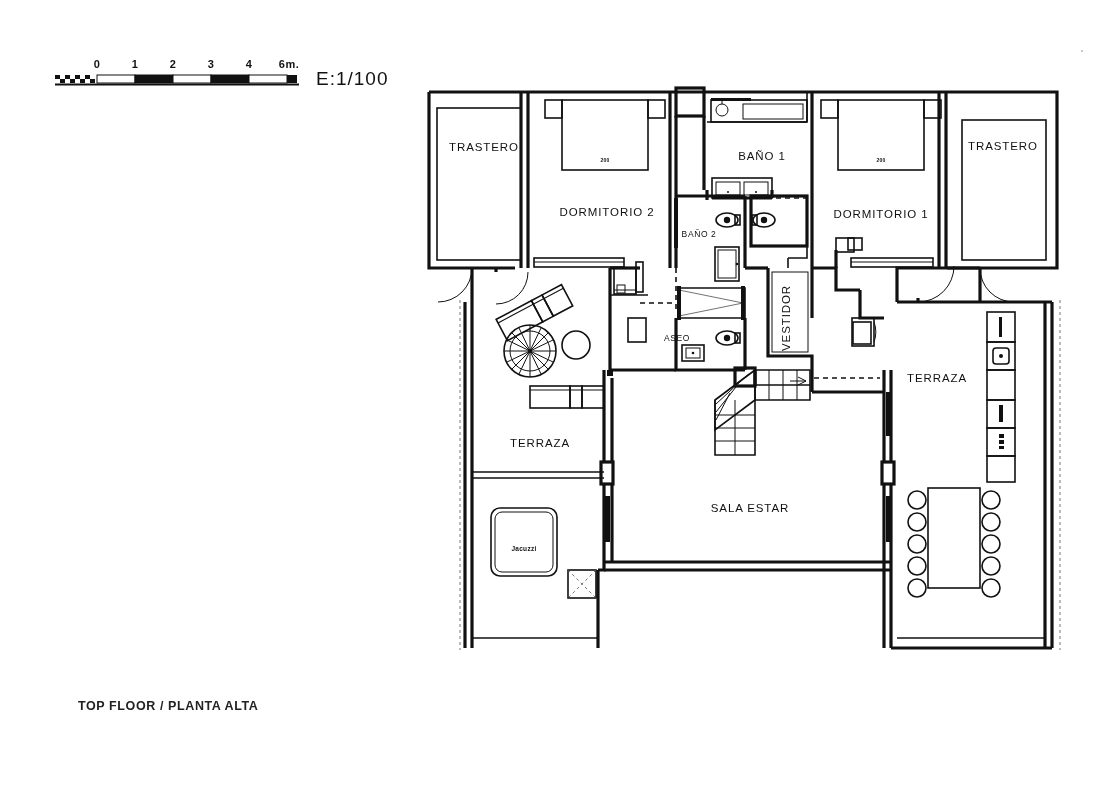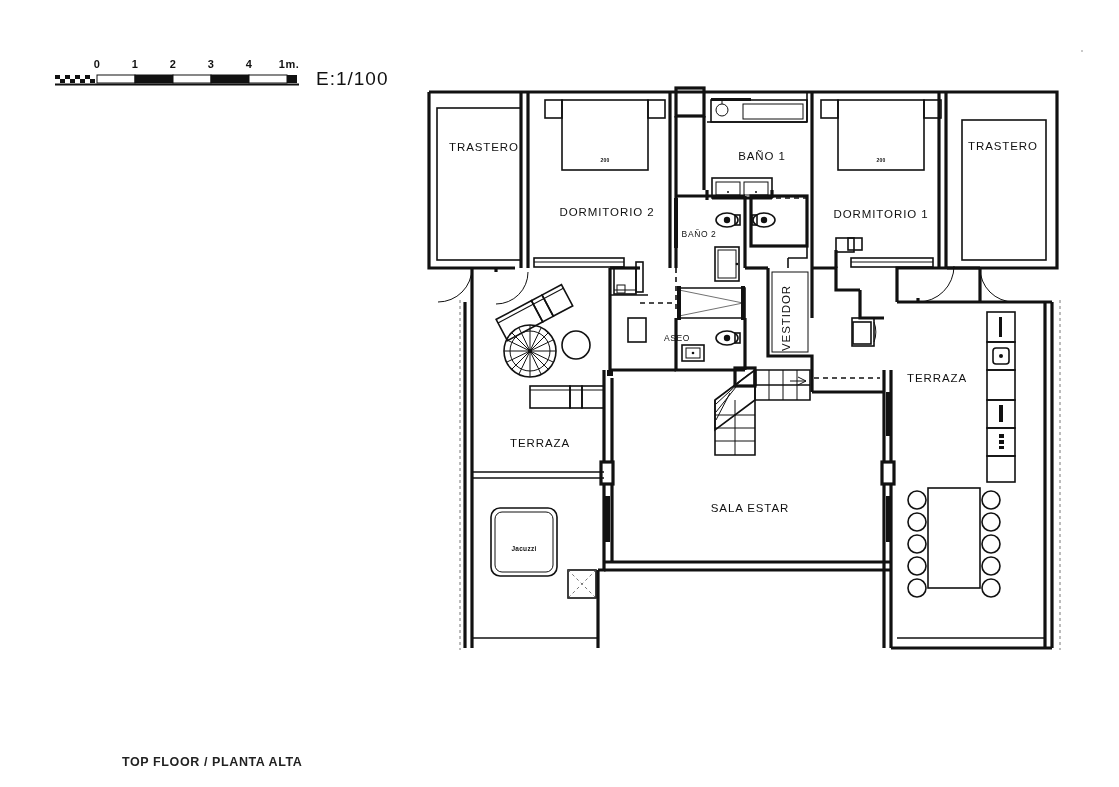--- a/index.html
+++ b/index.html
@@ -18,42 +18,42 @@
   .scalebar-wrap{position:absolute;left:55px;top:58px;width:250px;height:36px;}
   .scale-ticklabels{position:relative;height:14px;font-size:11px;letter-spacing:.5px;}
   .scale-ticklabels span{position:absolute;top:0;transform:translateX(-50%);
     font-family:"Liberation Sans",sans-serif;font-weight:600;color:#111;}
   .scale-svg{position:absolute;left:0;top:15px;}
 
   .scale-ratio{position:absolute;left:316px;top:68px;font-size:19px;letter-spacing:1px;color:#111;
     font-family:"Liberation Sans",sans-serif;text-align:right;}
 
   
-  .caption{position:absolute;left:78px;top:755px;font-size:12.5px;font-weight:700;
-    letter-spacing:.6px;color:#222;font-family:"Liberation Sans",sans-serif;margin-left:44px;}
+  .caption{position:absolute;left:78px;top:699px;font-size:12.5px;font-weight:700;
+    letter-spacing:.6px;color:#222;font-family:"Liberation Sans",sans-serif;}
 
   
   #plan{position:absolute;left:0;top:0;}
   #plan text{font-family:"Liberation Sans",sans-serif;fill:#111;}
 
   .speck{position:absolute;left:1081px;top:50px;width:2px;height:2px;background:#c9c9c9;}
 </style>
 </head>
 <body>
 
 <div id="root">
 
   <div class="scalebar-wrap">
     <div class="scale-ticklabels">
       <span style="left:42px">0</span>
       <span style="left:80px">1</span>
       <span style="left:118px">2</span>
       <span style="left:156px">3</span>
       <span style="left:194px">4</span>
-      <span style="left:234px">1m.</span>
+      <span style="left:234px">6m.</span>
     </div>
     <svg class="scale-svg" width="248" height="14" viewBox="0 0 248 14">
 
       <g fill="#111">
         <rect x="0" y="2" width="5" height="4"></rect>
           <rect x="10" y="2" width="5" height="4"></rect>
         <rect x="20" y="2" width="5" height="4"></rect>
           <rect x="30" y="2" width="5" height="4"></rect>
         <rect x="5" y="6" width="5" height="4"></rect>
           <rect x="15" y="6" width="5" height="4"></rect>

